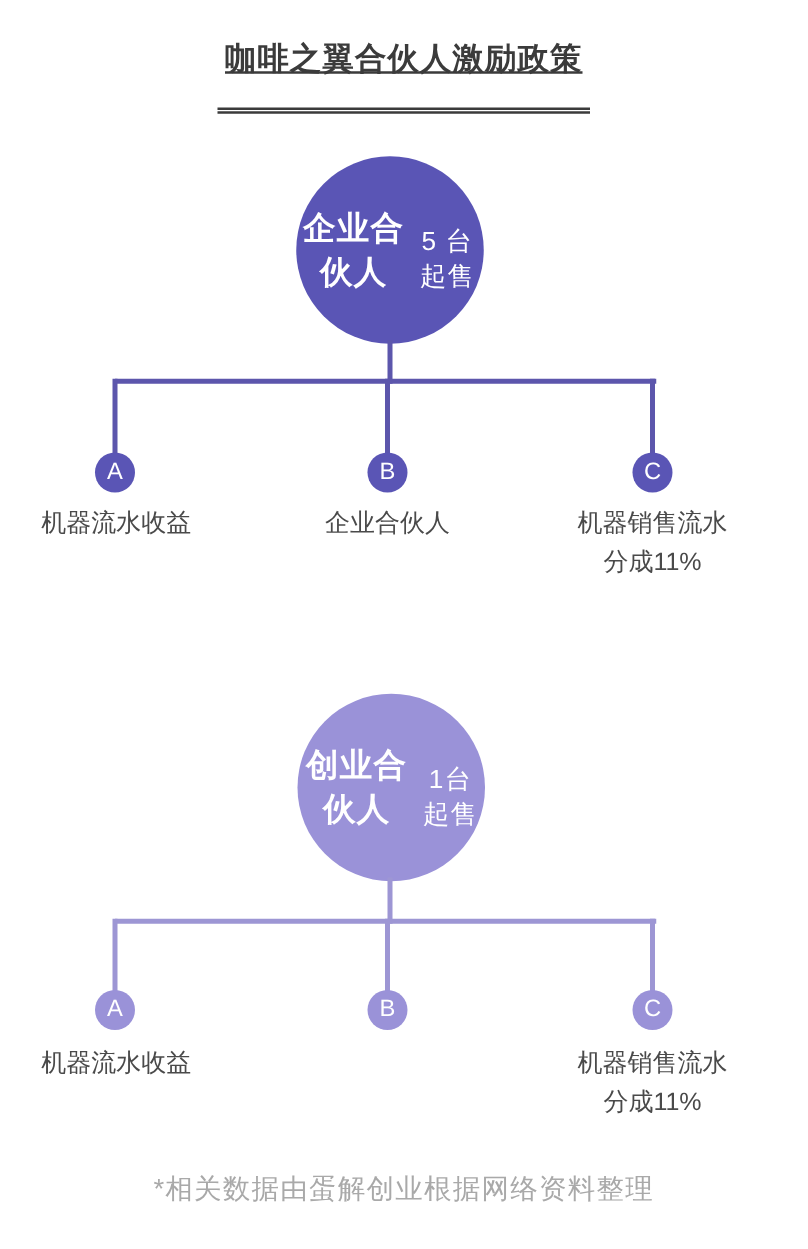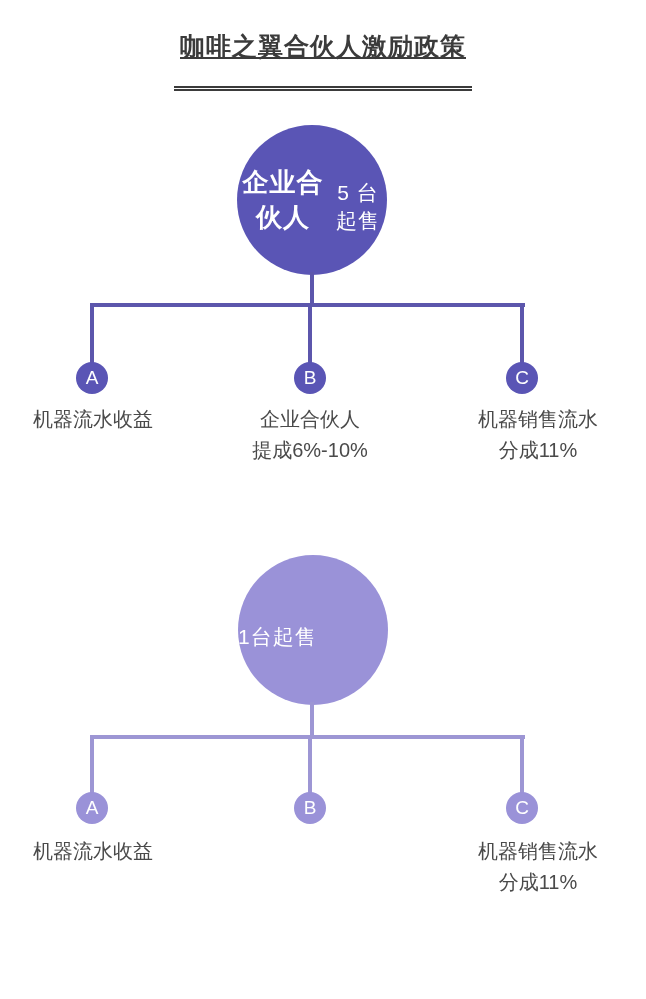--- a/index.html
+++ b/index.html
@@ -48,21 +48,21 @@
   .node-b{left:294px;}
   .node-c{left:506px;}
   .ntext{
     position:absolute;width:200px;text-align:center;
     font-size:20px;line-height:31px;color:var(--text_body,#4a4a4a);
   }
   .tree1 .ntext{top:404px;}
   .tree2 .ntext{top:836px;}
   .text-a{left:-7px;}
   .text-b{left:210px;}
-  .text-c{left:438px;}
+  .text-c{left:422px;}
   .footer{
     position:absolute;top:936px;left:0;width:100%;text-align:center;
     font-size:22px;letter-spacing:1px;color:var(--text_muted,#a9a9a9);
   }
 </style>
 </head>
 <body>
 
 <div class="page">
 
@@ -87,30 +87,30 @@
       <span>B</span>
     </div>
     <div class="node node-c">
       <span>C</span>
     </div>
     <div class="ntext text-a">
       <div>机器流水收益</div>
     </div>
     <div class="ntext text-b">
       <div>企业合伙人</div>
-      <div>提成6%-10%</div>
     </div>
     <div class="ntext text-c">
       <div>机器销售流水</div>
       <div>分成11%</div>
     </div>
   </section>
 
   <section class="tree tree2">
     <div class="big-circle">
+      <div class="circle-title">创业合伙人</div>
       <div class="circle-sub">1台起售</div>
     </div>
     <div class="line stem"></div>
     <div class="line hline"></div>
     <div class="line drop drop-a"></div>
     <div class="line drop drop-b"></div>
     <div class="line drop drop-c"></div>
     <div class="node node-a">
       <span>A</span>
     </div>
@@ -124,14 +124,15 @@
       <div>机器流水收益</div>
     </div>
     <div class="ntext text-b">
     </div>
     <div class="ntext text-c">
       <div>机器销售流水</div>
       <div>分成11%</div>
     </div>
   </section>
 
+  <div class="footer">*相关数据由蛋解创业根据网络资料整理</div>
 
 </div>
 
 </body></html>

